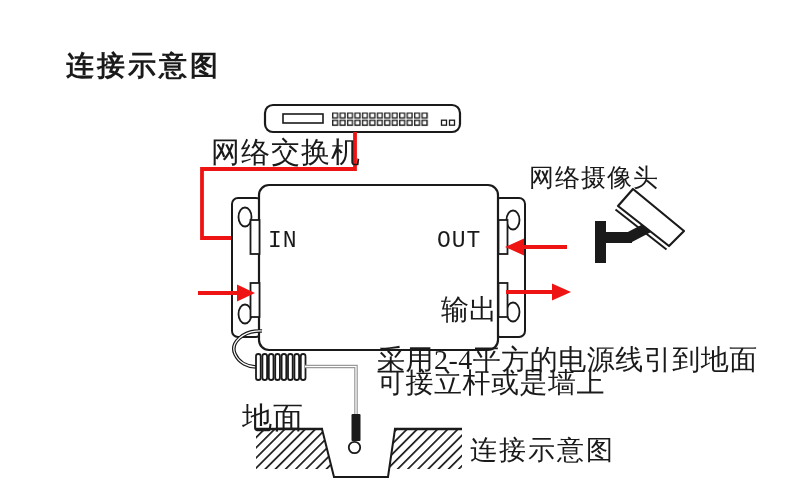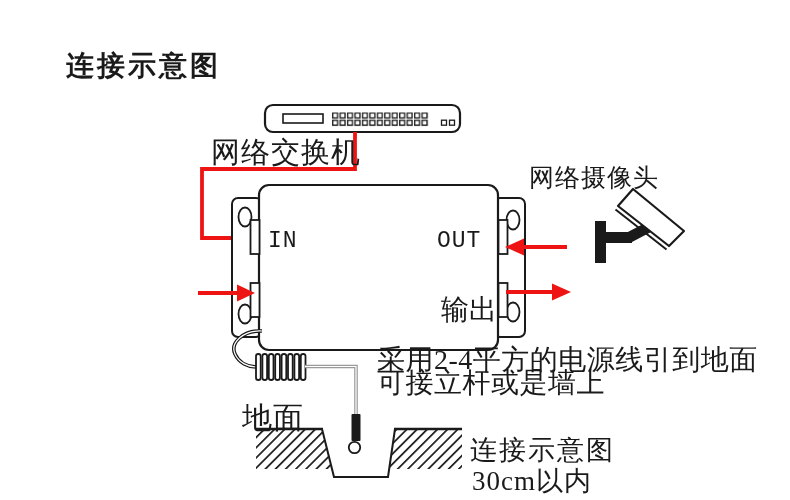--- a/index.html
+++ b/index.html
@@ -133,15 +133,14 @@
   <div class="txt port-label out-label">OUT</div>
   <div class="txt cjk-io output-label">输出</div>
   <div class="txt ground-label">地面</div>
 
   <div class="note">
     <div>采用2-4平方的电源线引到地面</div>
     <div>可接立杆或是墙上</div>
   </div>
 
   <div class="txt depth1">连接示意图</div>
-  <div class="txt depth2">30cm以内</div>
 
 </div>
 
 </body></html>

